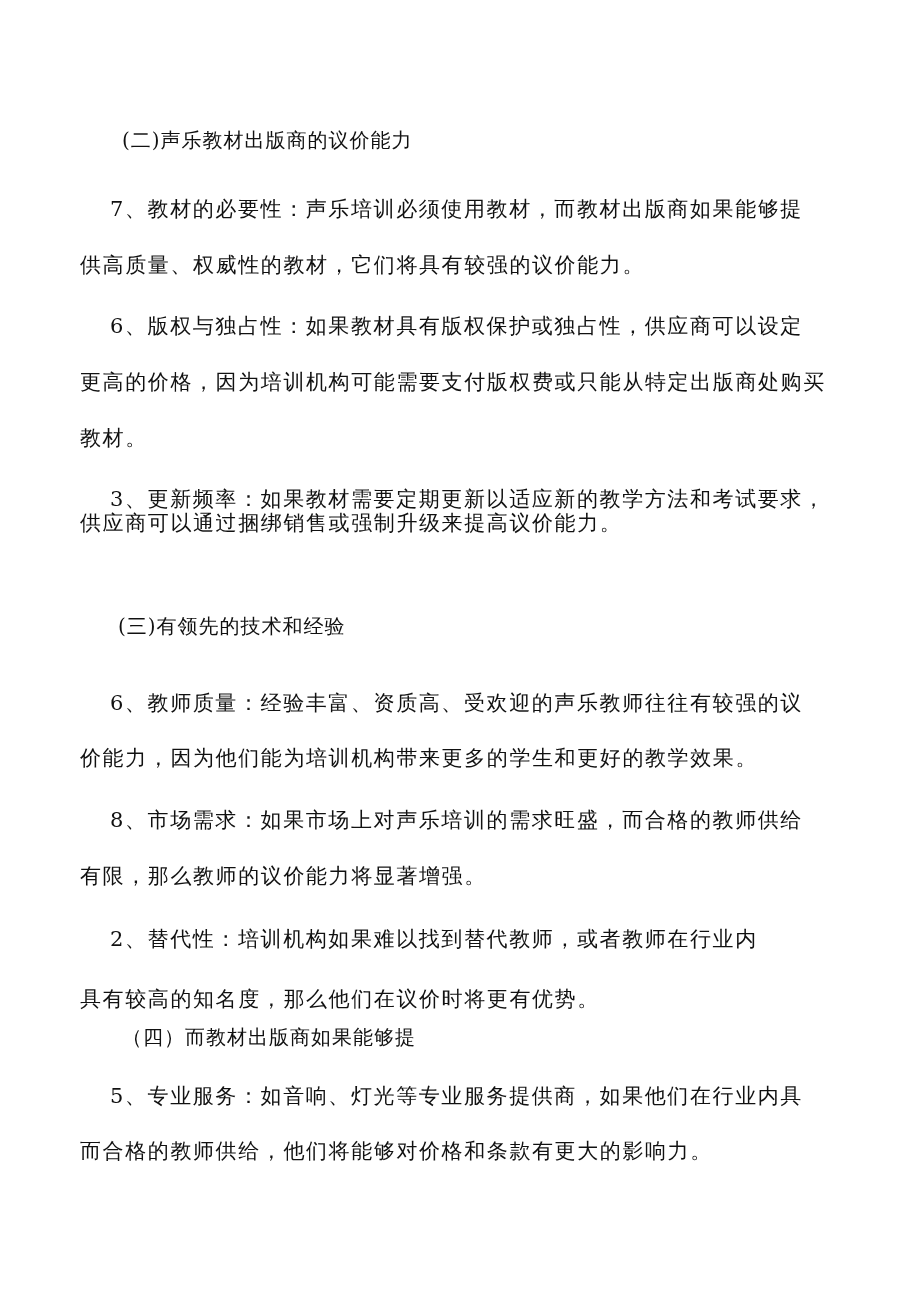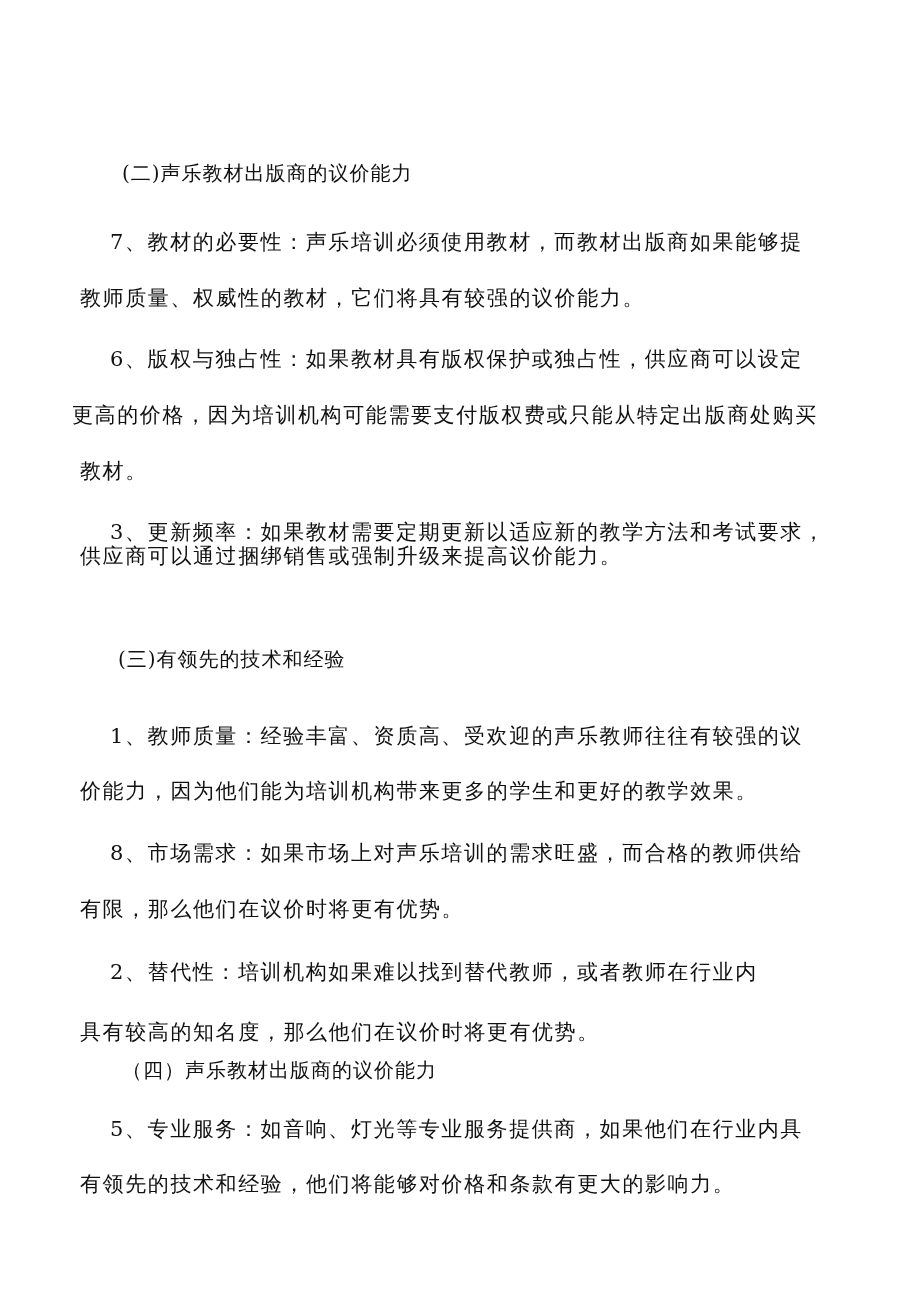--- a/index.html
+++ b/index.html
@@ -1,44 +1,44 @@
 <!DOCTYPE html>
 <html><head>
 <meta charset="utf-8">
 <style>
   html, body { margin: 0; padding: 0; background: #ffffff; }
   body { width: 920px; height: 1301px; position: relative; overflow: hidden;
          font-family: "DejaVu Serif", "Liberation Serif", serif; color: #111; }
-  .line { position: absolute; white-space: nowrap; font-size: 21px; line-height: 28px; letter-spacing: 1.6px; margin-top: 33px; }
+  .line { position: absolute; white-space: nowrap; font-size: 21px; line-height: 28px; letter-spacing: 1.6px; }
   .h { font-size: 20px; letter-spacing: 1px; }
 </style>
 </head>
 <body>
 
 <div>
   <div class="line h" style="left:122px;top:126px">(二)声乐教材出版商的议价能力</div>
 
   <div class="line" style="left:110px;top:195px">7、教材的必要性：声乐培训必须使用教材，而教材出版商如果能够提</div>
-  <div class="line" style="left:80px;top:251px">教师质量、权威性的教材，它们将具有较强的议价能力。</div>
+  <div class="line" style="left:80px;top:251px">供高质量、权威性的教材，它们将具有较强的议价能力。</div>
 
   <div class="line" style="left:110px;top:312px">6、版权与独占性：如果教材具有版权保护或独占性，供应商可以设定</div>
-  <div class="line" style="left:72px;top:368px">更高的价格，因为培训机构可能需要支付版权费或只能从特定出版商处购买</div>
+  <div class="line" style="left:80px;top:368px">更高的价格，因为培训机构可能需要支付版权费或只能从特定出版商处购买</div>
   <div class="line" style="left:80px;top:424px">教材。</div>
 
   <div class="line" style="left:110px;top:485px">3、更新频率：如果教材需要定期更新以适应新的教学方法和考试要求，</div>
   <div class="line" style="left:80px;top:509px">供应商可以通过捆绑销售或强制升级来提高议价能力。</div>
 
   <div class="line h" style="left:118px;top:612px">(三)有领先的技术和经验</div>
 
-  <div class="line" style="left:110px;top:689px">1、教师质量：经验丰富、资质高、受欢迎的声乐教师往往有较强的议</div>
+  <div class="line" style="left:110px;top:689px">6、教师质量：经验丰富、资质高、受欢迎的声乐教师往往有较强的议</div>
   <div class="line" style="left:80px;top:744px">价能力，因为他们能为培训机构带来更多的学生和更好的教学效果。</div>
 
   <div class="line" style="left:110px;top:806px">8、市场需求：如果市场上对声乐培训的需求旺盛，而合格的教师供给</div>
-  <div class="line" style="left:80px;top:862px">有限，那么他们在议价时将更有优势。</div>
+  <div class="line" style="left:80px;top:862px">有限，那么教师的议价能力将显著增强。</div>
 
   <div class="line" style="left:110px;top:925px">2、替代性：培训机构如果难以找到替代教师，或者教师在行业内</div>
   <div class="line" style="left:80px;top:985px">具有较高的知名度，那么他们在议价时将更有优势。</div>
 
-  <div class="line h" style="left:122px;top:1023px">（四）声乐教材出版商的议价能力</div>
+  <div class="line h" style="left:122px;top:1023px">（四）而教材出版商如果能够提</div>
 
   <div class="line" style="left:110px;top:1082px">5、专业服务：如音响、灯光等专业服务提供商，如果他们在行业内具</div>
-  <div class="line" style="left:80px;top:1137px">有领先的技术和经验，他们将能够对价格和条款有更大的影响力。</div>
+  <div class="line" style="left:80px;top:1137px">而合格的教师供给，他们将能够对价格和条款有更大的影响力。</div>
 </div>
 
 </body></html>

